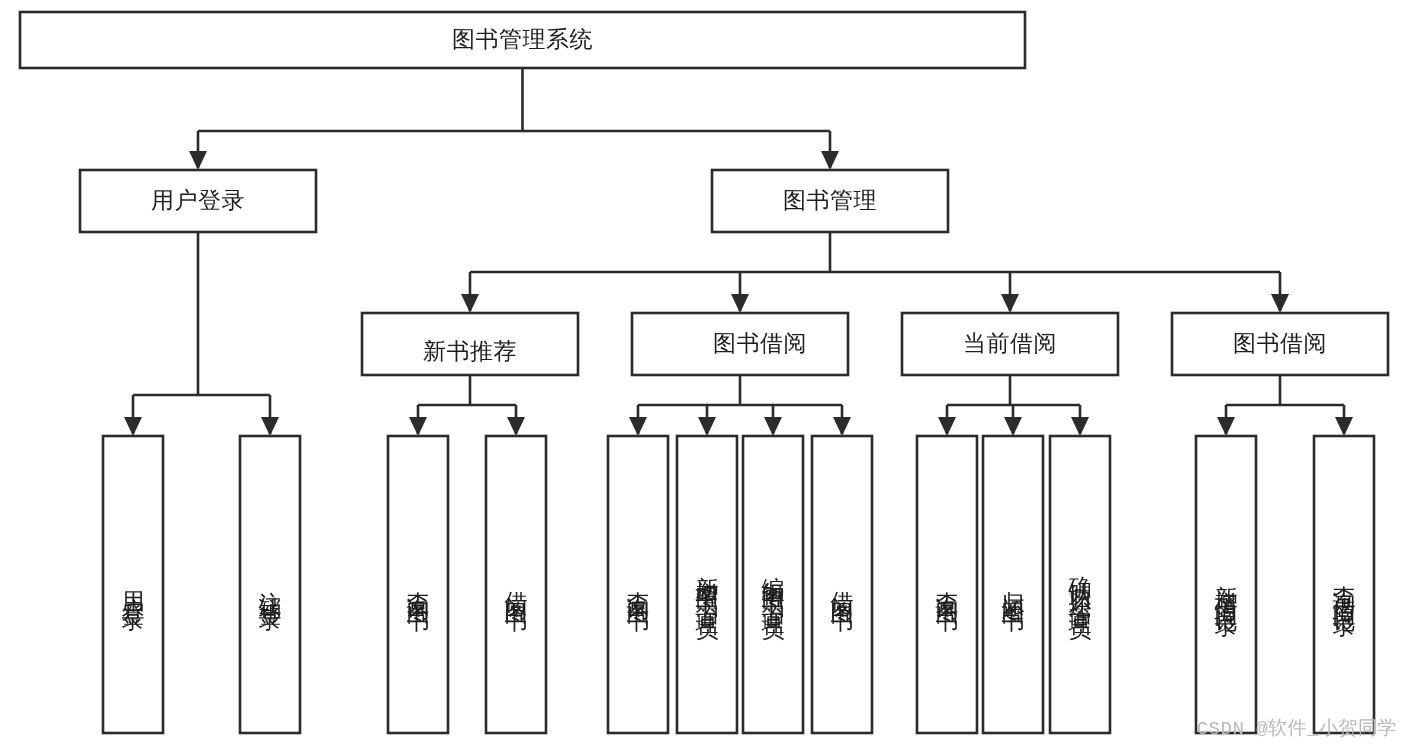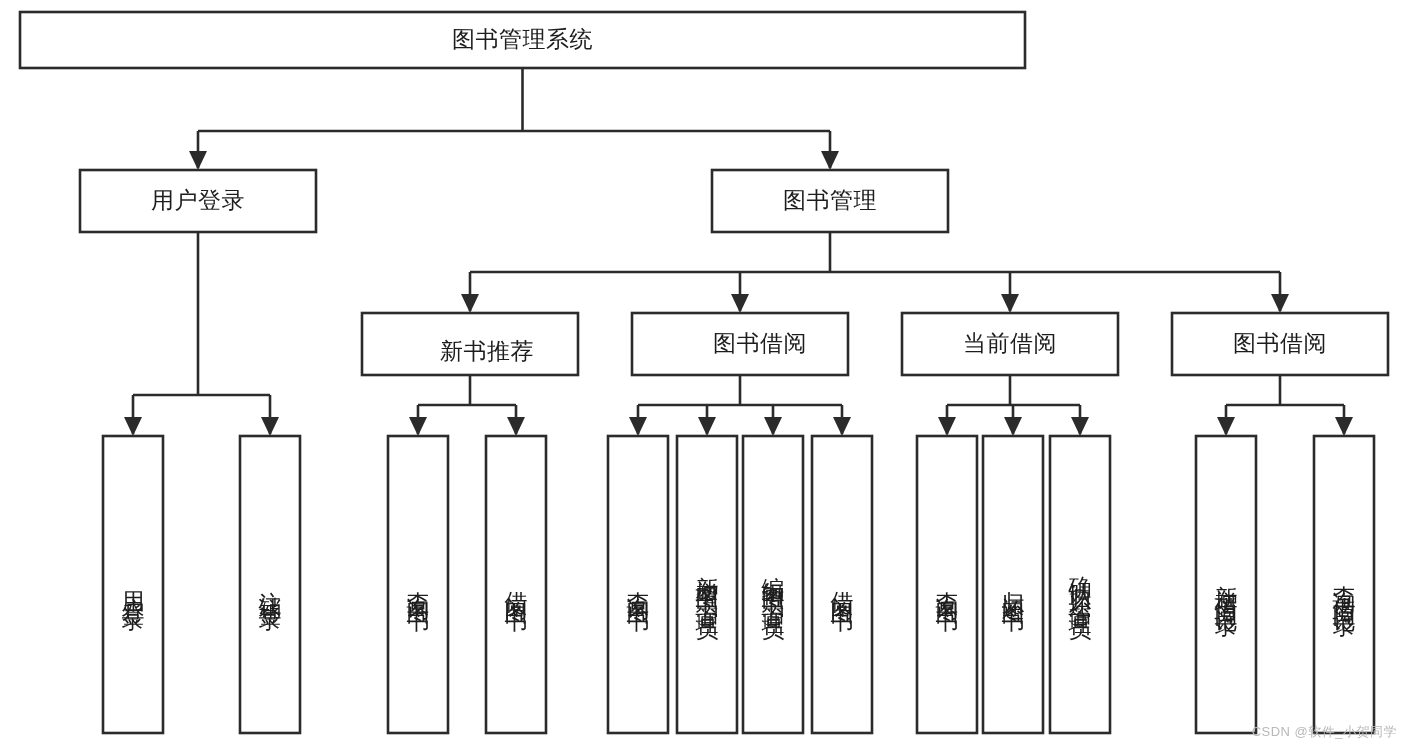--- a/index.html
+++ b/index.html
@@ -62,25 +62,25 @@
     writing-mode: vertical-rl;
     text-orientation: upright;
     font-size: 23px;
     letter-spacing: 6px;
     line-height: 1.0;
   }
   .watermark {
     position: absolute;
     right: 8px;
     bottom: 6px;
-    font-size: 13px;
+    font-size: 19px;
     color: #b9b9b9;
     white-space: nowrap;
     letter-spacing: 0.5px;
-    font-family: Liberation Sans, sans-serif;
+    font-family: Liberation Mono, monospace;
   }
 </style>
 </head>
 <body>
 
 <div id="diagram-root">
 
   <svg class="diagram-canvas" id="diagram-svg" viewBox="0 0 1405 747" xmlns="http://www.w3.org/2000/svg">
     <g id="connector-layer">
         <line x1="522.5" y1="68" x2="522.5" y2="131" class="connector"></line>
@@ -157,21 +157,21 @@
         <rect x="1050" y="436" width="60" height="297" class="node-rect"></rect>
         <rect x="1196" y="436" width="60" height="297" class="node-rect"></rect>
         <rect x="1314" y="436" width="60" height="297" class="node-rect"></rect>
       </g>
   </svg>
 
   <div id="label-layer">
       <div class="node-label horizontal" style="left: 20px; top: 12px; width: 1005px; height: 56px;">图书管理系统</div>
       <div class="node-label horizontal" style="left: 80px; top: 170px; width: 236px; height: 62px;">用户登录</div>
       <div class="node-label horizontal" style="left: 712px; top: 170px; width: 236px; height: 62px;">图书管理</div>
-      <div class="node-label horizontal" style="left: 362px; top: 313px; width: 216px; height: 78px; margin-left: 17px;">新书推荐</div>
+      <div class="node-label horizontal" style="left: 362px; top: 313px; width: 216px; height: 78px;">新书推荐</div>
       <div class="node-label horizontal" style="left: 632px; top: 313px; width: 216px; height: 62px; margin-left: 20px;">图书借阅</div>
       <div class="node-label horizontal" style="left: 902px; top: 313px; width: 216px; height: 62px;">当前借阅</div>
       <div class="node-label horizontal" style="left: 1172px; top: 313px; width: 216px; height: 62px;">图书借阅</div>
       <div class="node-label vertical" style="left: 103px; top: 436px; width: 60px; height: 297px;">用户登录</div>
       <div class="node-label vertical" style="left: 240px; top: 436px; width: 60px; height: 297px;">注销登录</div>
       <div class="node-label vertical" style="left: 388px; top: 436px; width: 60px; height: 297px;">查询图书</div>
       <div class="node-label vertical" style="left: 486px; top: 436px; width: 60px; height: 297px;">借阅图书</div>
       <div class="node-label vertical" style="left: 608px; top: 436px; width: 60px; height: 297px;">查询图书</div>
       <div class="node-label vertical" style="left: 677px; top: 436px; width: 60px; height: 297px;">新增图书（管理员）</div>
       <div class="node-label vertical" style="left: 743px; top: 436px; width: 60px; height: 297px;">编辑图书（管理员）</div>

